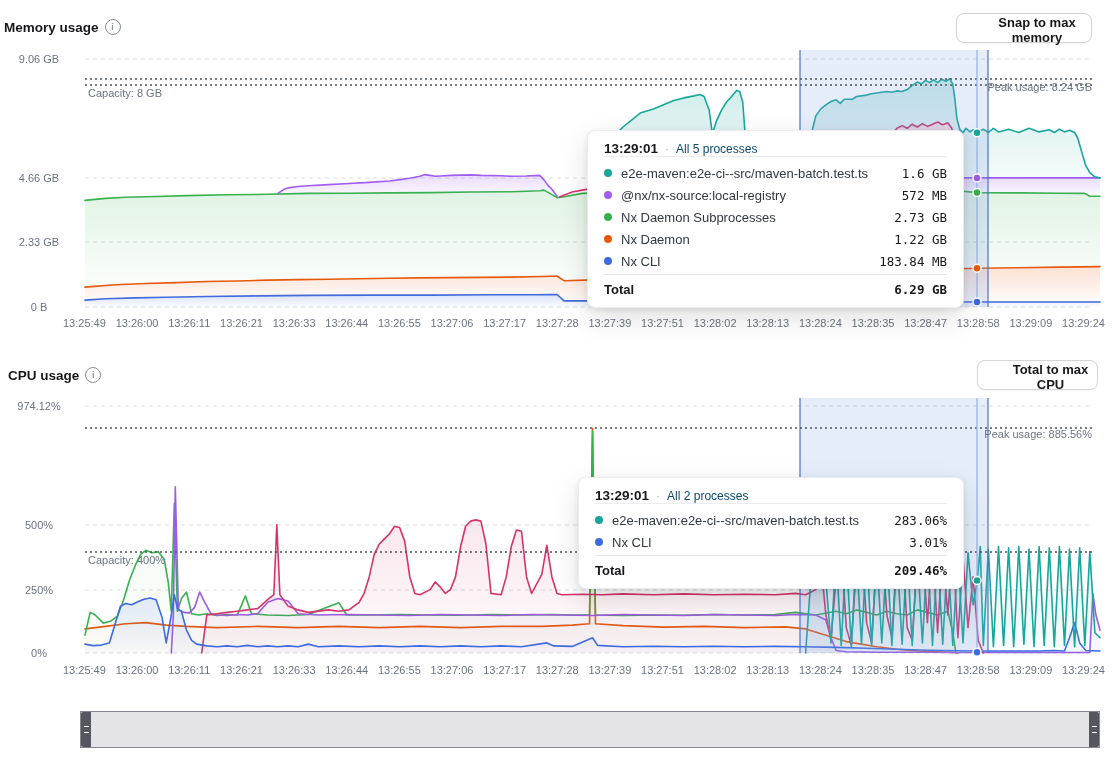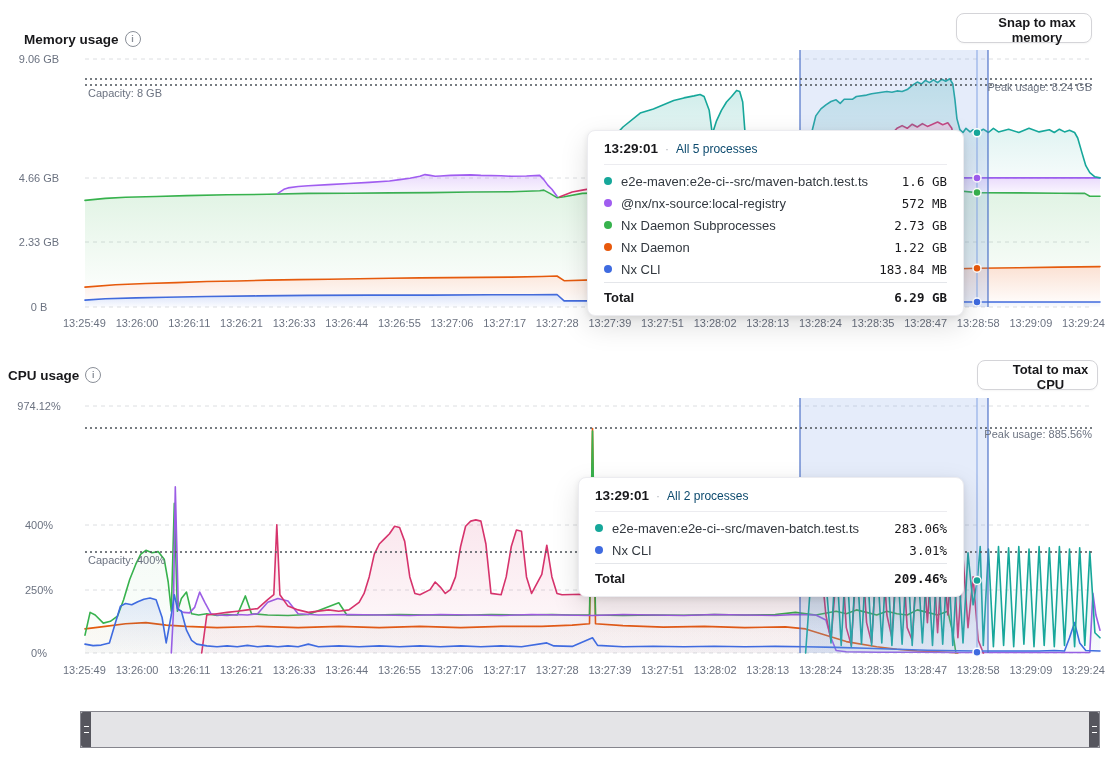--- a/index.html
+++ b/index.html
@@ -8,21 +8,21 @@
   .panel-title{position:absolute;display:flex;align-items:center;gap:6px;font-size:13.5px;font-weight:700;color:#18181b;}
   .info-icon{width:14px;height:14px;border:1.2px solid #8a8f98;border-radius:50%;color:#8a8f98;font-size:9px;font-weight:700;display:flex;align-items:center;justify-content:center;font-style:normal;cursor:pointer;}
   .snap-btn{position:absolute;height:30px;background:#fff;border:1px solid #d4d4d8;border-radius:8px;font-family:"Liberation Sans",sans-serif;font-size:13px;font-weight:600;color:#18181b;cursor:pointer;box-shadow:0 1px 2px rgba(0,0,0,0.04);padding-left:32px;}
   .ytick{position:absolute;left:0;width:78px;text-align:center;font-size:11px;color:#6b7280;}
   .xlabels{position:absolute;left:63px;width:1042px;display:flex;justify-content:space-between;font-size:11px;color:#6b7280;}
   .xlabels span{white-space:nowrap;}
   .thresh-label{position:absolute;font-size:11px;color:#6b7280;white-space:nowrap;}
   .thresh-label.right{text-align:right;width:200px;}
   .plot-overlay{position:absolute;left:85px;width:1015px;}
   .tooltip{position:absolute;background:#fff;border:1px solid #ececf0;border-radius:8px;box-shadow:0 2px 6px rgba(0,0,0,0.08),0 10px 28px rgba(0,0,0,0.13);padding:10px 16px 10px 16px;box-sizing:border-box;z-index:5;}
-  .tt-head{display:flex;align-items:baseline;gap:7px;padding-bottom:8px;border-bottom:1px solid #ececf0;}
+  .tt-head{display:flex;align-items:baseline;gap:7px;border-bottom:1px solid #ececf0;}
   .tt-time{font-size:13.5px;font-weight:700;color:#18181b;}
   .tt-sep{color:#b0b4bb;font-size:12px;}
   .tt-meta{color:#0c4a6e;font-size:12px;}
   .tt-rows{padding-top:5px;}
   .tt-row{display:flex;align-items:center;gap:9px;height:22px;}
   .tt-dot{width:8px;height:8px;border-radius:50%;flex:none;}
   .tt-label{flex:1;font-size:13px;color:#32383f;white-space:nowrap;}
   .tt-value{font-family:"DejaVu Sans Mono",monospace;font-size:12.5px;color:#18181b;text-align:right;white-space:pre;}
   .tt-total{display:flex;align-items:center;margin-top:2px;padding-top:7px;border-top:1px solid #e4e6ea;}
   .tt-total-label{flex:1;font-size:13px;font-weight:700;color:#18181b;}
@@ -141,21 +141,21 @@
       <rect x="800" y="398" width="188" height="255" fill="rgba(125,160,230,0.2)"></rect>
       <line x1="800" x2="800" y1="398" y2="653" stroke="#4d72c8" stroke-width="1.2"></line>
       <line x1="988" x2="988" y1="398" y2="653" stroke="#4d72c8" stroke-width="1.2"></line>
       <line x1="85" x2="1093" y1="428" y2="428" stroke="#4b5158" stroke-width="1.6" stroke-dasharray="2 3"></line>
       <line x1="85" x2="1093" y1="552" y2="552" stroke="#4b5158" stroke-width="1.6" stroke-dasharray="2 3"></line>
       <line x1="977" x2="977" y1="398" y2="653" stroke="#93b0e8" stroke-width="1.2"></line>
       <circle cx="977" cy="580.5" r="4" fill="#16a79a" stroke="#ffffff" stroke-width="1.5"></circle>
       <circle cx="977" cy="652.2" r="4" fill="#3f6be0" stroke="#ffffff" stroke-width="1.5"></circle>
     </svg>
 
-  <div class="panel-title" style="left:24px;top:19px;margin-top:12px;">
+  <div class="panel-title" style="left:4px;top:19px;">
     <span>Memory usage</span>
     <span class="info-icon">i</span>
   </div>
   <button class="snap-btn" style="left:956px;top:13px;width:136px;">Snap to max memory</button>
 
   <div class="ytick" style="top:53px;">9.06 GB</div>
   <div class="ytick" style="top:172px;">4.66 GB</div>
   <div class="ytick" style="top:236px;">2.33 GB</div>
   <div class="ytick" style="top:301px;">0 B</div>
 
@@ -187,21 +187,21 @@
 
   <div class="plot-overlay" style="top:50px;height:257px;"></div>
 
   <div class="panel-title" style="left:8px;top:367px;">
     <span>CPU usage</span>
     <span class="info-icon">i</span>
   </div>
   <button class="snap-btn" style="left:977px;top:360px;width:121px;">Total to max CPU</button>
 
   <div class="ytick" style="top:400px;">974.12%</div>
-  <div class="ytick" style="top:519px;">400%</div>
+  <div class="ytick" style="top:519px;">500%</div>
   <div class="ytick" style="top:584px;">250%</div>
   <div class="ytick" style="top:647px;">0%</div>
 
   <div class="thresh-label" style="left:88px;top:554px;">Capacity: 400%</div>
   <div class="thresh-label right" style="left:892px;top:428px;">Peak usage: 885.56%</div>
 
   <div class="xlabels" id="xlabels-cpu" style="top:664px;">
       <span>13:25:49</span>
       <span>13:26:00</span>
       <span>13:26:11</span>

